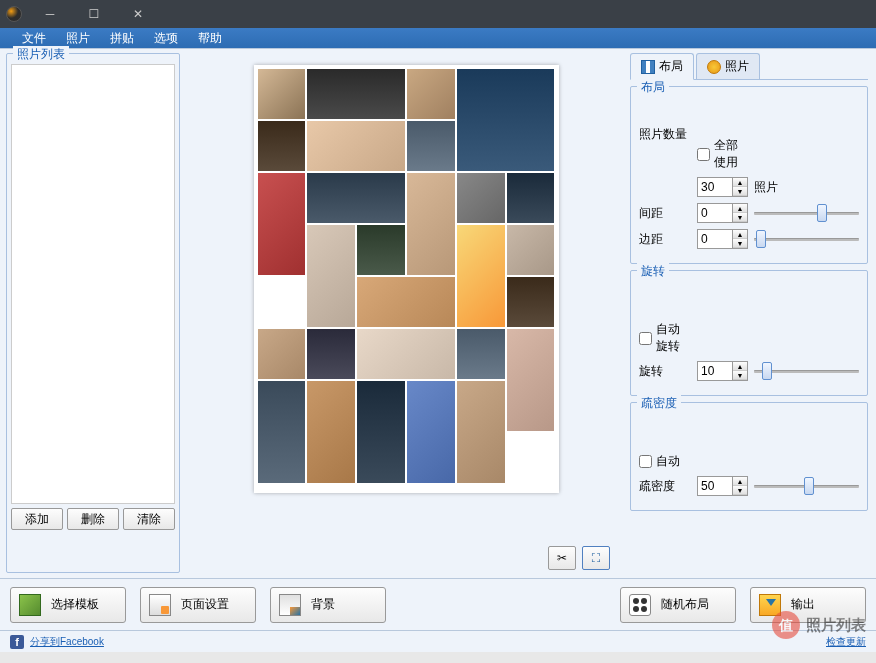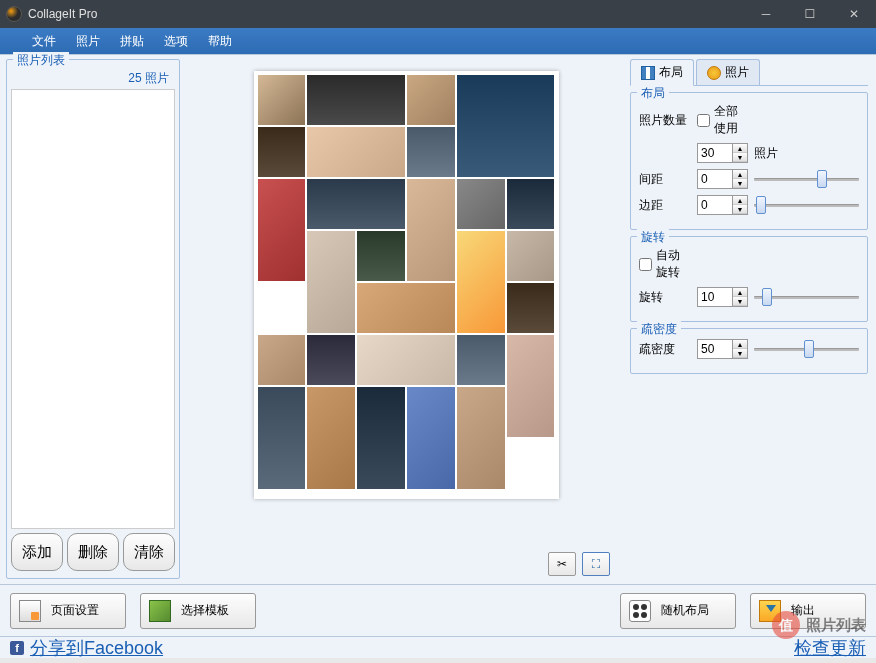--- a/index.html
+++ b/index.html
@@ -5,41 +5,41 @@
 * { box-sizing: border-box; margin: 0; padding: 0; font-family: "Microsoft YaHei", "Segoe UI", sans-serif; font-size: 12px; }
 body { background: #e8e8e8; width: 876px; height: 663px; overflow: hidden; }
 
 
 .titlebar { height: 28px; background: #3a4047; display: flex; align-items: center; color: #e0e0e0; }
 .titlebar .app-icon { width: 16px; height: 16px; margin: 0 6px; border-radius: 50%; background: radial-gradient(circle at 30% 30%, #f39c12 0%, #2c2c2c 50%); border: 1px solid #555; }
 .titlebar .title { flex: 1; font-size: 12px; }
 .titlebar .win-btn { width: 44px; height: 28px; display: flex; align-items: center; justify-content: center; color: #ccc; }
 
 
-.menubar { height: 26px; background: linear-gradient(#3b7bc4, #2d6cb3); display: flex; align-items: center; padding: 0 24px; gap: 4px; }
+.menubar { height: 20px; background: linear-gradient(#3b7bc4, #2d6cb3); display: flex; align-items: center; padding: 0 14px; gap: 4px; }
 .menubar .menu-item { color: #fff; padding: 2px 8px; font-size: 12px; }
 
 
 .main { display: flex; height: 530px; background: #eef3fa; border-top: 1px solid #b8c8dc; }
 
 
 .left-panel { width: 186px; padding: 4px 6px; display: flex; flex-direction: column; }
 .fieldset { border: 1px solid #a8c0e0; border-radius: 2px; position: relative; padding: 10px 4px 4px; margin-bottom: 1px;}
 .fieldset-label { position: absolute; top: -8px; left: 6px; background: #eef3fa; padding: 0 4px; color: #1a5fb4; font-size: 12px; }
 .photo-count { text-align: right; color: #1a5fb4; font-size: 12px; padding-right: 6px; margin-bottom: 2px;}
 .photo-list { height: 440px; overflow-y: auto; border: 1px solid #ccc; background: #fff; padding: 4px; }
 .photo-item { text-align: center; margin-bottom: 8px; font-size: 11px; }
 .thumb { width: 90px; height: 60px; margin: 0 auto 4px; background: #888; display: block; }
 .thumb.t1 { background: linear-gradient(135deg, #d4a5a5, #8b6b6b); }
 .thumb.t2 { background: linear-gradient(#3a3a3a 40%, #6b5840 40%); }
 .thumb.t3 { background: linear-gradient(#3a3a3a 40%, #6b5840 40%); }
 .thumb.t4 { width: 50px; height: 80px; background: linear-gradient(90deg, #e8d8c0, #c0a080); }
 .photo-name { word-break: break-all; padding: 0 4px; line-height: 1.2; }
 .left-btns { display: flex; gap: 4px; margin-top: 4px; }
-.btn { flex: 1; height: 38px; background: linear-gradient(#fdfdfd, #e8e8e8); border: 1px solid #999; border-radius: 10px; font-size: 15px; cursor: pointer; }
+.btn { flex: 1; height: 22px; background: linear-gradient(#fdfdfd, #e8e8e8); border: 1px solid #999; border-radius: 2px; font-size: 12px; cursor: pointer; }
 
 
 .center { flex: 1; display: flex; flex-direction: column; padding: 4px 6px; }
 .page-info { color: #1a5fb4; font-size: 12px; padding: 4px 0; }
 .canvas-wrap { flex: 1; display: flex; align-items: flex-start; justify-content: center; background: #eef3fa; padding-top: 12px; }
 .canvas { width: 305px; height: 428px; background: #fff; box-shadow: 0 0 4px rgba(0,0,0,0.3); display: grid; grid-template-columns: repeat(6, 1fr); grid-auto-rows: 50px; gap: 2px; padding: 4px; }
 .cell { background: #777; }
 .c1{background:linear-gradient(135deg,#d4b896,#8b7355);grid-row:span 1}
 .c2{background:linear-gradient(#2a2a2a,#4a4a4a);grid-column:span 2}
 .c3{background:linear-gradient(135deg,#c9a882,#a08060)}
@@ -79,21 +79,21 @@
 .tab { padding: 4px 10px; border: 1px solid #a8c0e0; border-bottom: none; background: #e0e8f4; margin-right: 2px; display: flex; align-items: center; gap: 4px; border-radius: 3px 3px 0 0;}
 .tab.active { background: #eef3fa; border-bottom: 1px solid #eef3fa; margin-bottom: -1px; }
 .tab-icon { width: 14px; height: 14px; }
 .tab-icon.layout { background: linear-gradient(90deg,#4080c0 33%,#fff 33%,#fff 66%,#4080c0 66%); border:1px solid #2060a0;}
 .tab-icon.photo { background: radial-gradient(circle, #f8c838, #e89818); border-radius:50%; border:1px solid #c07808;}
 
 .group { border: 1px solid #a8c0e0; border-radius: 2px; padding: 10px 8px 8px; margin-bottom: 6px; position: relative; }
 .group-label { position: absolute; top: -8px; left: 6px; background: #eef3fa; padding: 0 4px; color: #1a5fb4; }
 .row { display: flex; align-items: center; margin-bottom: 6px; gap: 6px; }
 .row label { width: 52px; }
-.checkbox-lbl { display: flex; align-items: center; gap: 4px; }
+.checkbox-lbl { display: flex; align-items: center; gap: 4px; margin-top: 40px; }
 .checkbox-lbl input { width: 13px; height: 13px; }
 .spinner { display: flex; }
 .spinner input { width: 36px; height: 20px; border: 1px solid #999; text-align: left; padding: 0 3px; }
 .spinner .spins { display: flex; flex-direction: column; border: 1px solid #999; border-left: none; }
 .spinner .spins div { width: 14px; height: 9px; font-size: 7px; line-height: 9px; text-align: center; background: linear-gradient(#fdfdfd,#e0e0e0); border-bottom:1px solid #ccc;}
 .slider { flex: 1; height: 18px; position: relative; display: flex; align-items: center; }
 .slider-track { height: 3px; background: #bbb; flex: 1; border-radius: 1px; border-top:1px solid #999;}
 .slider-thumb { position: absolute; width: 10px; height: 18px; background: linear-gradient(#f0f6ff,#c8d8f0); border: 1px solid #6090d0; border-radius: 2px; top: 0; }
 .right-footer { margin-top: auto; display: flex; justify-content: flex-end; padding-bottom: 2px;}
 .right-footer .btn { flex: 0 0 70px; }
@@ -110,52 +110,50 @@
 .icon-bg::after{content:"";position:absolute;right:0;bottom:0;width:10px;height:8px;background:linear-gradient(135deg,#f89838,#2874a6)}
 .icon-shuffle{background:#fff;border:1px solid #888;border-radius:3px;display:grid;grid-template-columns:1fr 1fr;gap:2px;padding:3px}
 .icon-shuffle div{background:#333;border-radius:50%}
 .icon-refresh{border:3px solid #4caf50;border-top-color:#2196f3;border-radius:50%}
 .icon-export{background:linear-gradient(#ffd54f,#f9a825);border:1px solid #c07808;position:relative}
 .icon-export::after{content:"";position:absolute;left:6px;top:4px;width:0;height:0;border:5px solid transparent;border-top:7px solid #2874a6}
 
 
 .status-bar { height: 22px; background: #eef3fa; border-top: 1px solid #b8c8dc; display: flex; align-items: center; padding: 0 10px; gap: 6px; }
 .fb-icon { width: 14px; height: 14px; background: #3b5998; color: #fff; font-weight: bold; font-size: 11px; text-align: center; line-height: 14px; border-radius: 2px; }
-.status-link { color: #1a5fb4; text-decoration: underline; font-size: 18px; }
+.status-link { color: #1a5fb4; text-decoration: underline; font-size: 10px; }
 
 
 .watermark { position: fixed; right: 10px; bottom: 24px; display: flex; align-items: center; gap: 6px; opacity: 0.6; pointer-events: none;}
 .watermark .wm-icon { width: 28px; height: 28px; border-radius: 50%; background: #e74c3c; color:#fff; font-weight:bold; text-align:center; line-height:28px; font-size:14px;}
 .watermark .wm-text { font-size: 15px; color: #333; font-weight:bold;}
 </style>
 </head>
 <body>
 
 <div class="titlebar">
   <div class="app-icon"></div>
-  <div class="title">CollageIt Pro</div>
   <div class="win-btn">─</div>
   <div class="win-btn">☐</div>
   <div class="win-btn">✕</div>
 </div>
 
 <div class="menubar">
   <div class="menu-item">文件</div>
   <div class="menu-item">照片</div>
   <div class="menu-item">拼贴</div>
   <div class="menu-item">选项</div>
   <div class="menu-item">帮助</div>
 </div>
 
 <div class="main">
 
   <div class="left-panel">
     <div class="fieldset" style="flex:1; display:flex; flex-direction:column;">
       <div class="fieldset-label">照片列表</div>
-      <div class="photo-count">25 照片</div>
       <div class="photo-list">
       </div>
       <div class="left-btns">
         <button class="btn">添加</button>
         <button class="btn">删除</button>
         <button class="btn">清除</button>
       </div>
     </div>
   </div>
 
@@ -280,46 +278,56 @@
         <div class="slider">
             <div class="slider-track"></div>
             <div class="slider-thumb" style="left:8%"></div>
           </div>
       </div>
     </div>
 
     <div class="group">
       <div class="group-label">疏密度</div>
       <div class="row">
+        <label class="checkbox-lbl">
+          <input type="checkbox" style="">
+          <span>自动</span>
+        </label>
+      </div>
+      <div class="row">
         <label>疏密度</label>
         <div class="spinner">
           <input value="50" style="">
           <div class="spins">
               <div>▲</div>
               <div>▼</div>
             </div>
         </div>
         <div class="slider">
             <div class="slider-track"></div>
             <div class="slider-thumb" style="left:48%"></div>
           </div>
       </div>
     </div>
 
   </div>
 </div>
 
 <div class="bottom-bar">
   <div class="big-btn">
+    <div class="bicon icon-template"></div>
+    <span>选择模板</span>
+  </div>
+  <div class="big-btn">
     <div class="bicon icon-page"></div>
     <span>页面设置</span>
   </div>
   <div class="big-btn">
-    <div class="bicon icon-template"></div>
-    <span>选择模板</span>
+    <div class="bicon icon-bg"></div>
+    <span>背景</span>
   </div>
   <div class="spacer"></div>
   <div class="big-btn">
     <div class="bicon icon-shuffle">
         <div></div>
         <div></div>
         <div></div>
         <div></div>
       </div>
     <span>随机布局</span>

